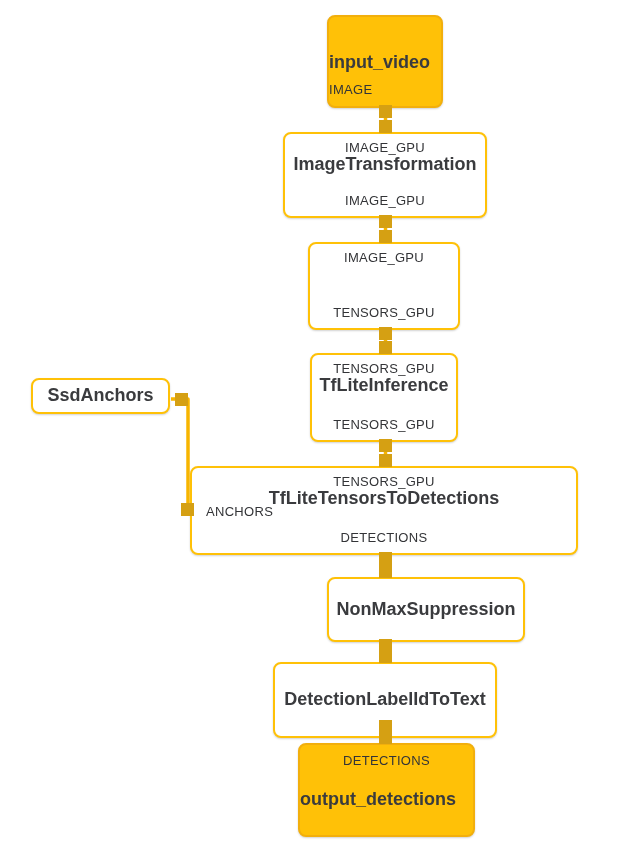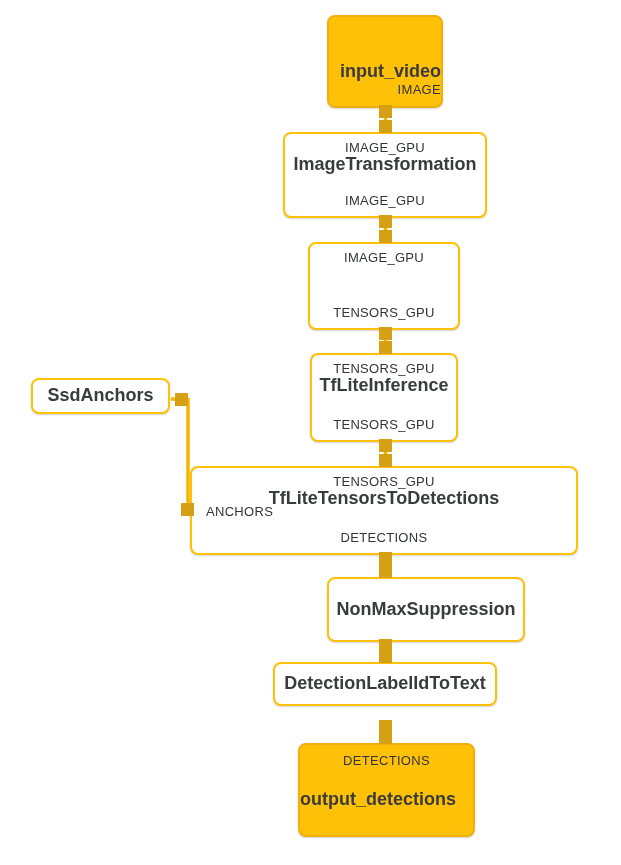--- a/index.html
+++ b/index.html
@@ -58,23 +58,24 @@
     align-items: flex-start;
     justify-content: center;
   }
   
   .node.solo {
     align-items: center;
     justify-content: center;
   }
   
   .node.src {
-    align-items: flex-end;
+    align-items: flex-start;
     justify-content: flex-end;
     padding-bottom: 10px;
+    gap: 9px;
   }
   
   .node.sink {
     padding-top: 9px;
   }
   .node.sink .mid {
     flex: 1;
     display: flex;
     align-items: center;
     justify-content: flex-start;
@@ -135,21 +136,21 @@
         <div class="node-title">TfLiteTensorsToDetections</div>
       </div>
     <div class="port-label">DETECTIONS</div>
     <div class="port-label anchor-side-label">ANCHORS</div>
   </div>
 
   <div class="node solo" style="left:287px; top:577px; width:198px; height:65px;margin-left:40px;">
     <div class="node-title">NonMaxSuppression</div>
   </div>
 
-  <div class="node solo" style="left:273px; top:662px; width:224px; height:44px;">
+  <div class="node solo" style="left:273px; top:662px; width:224px; height:76px;">
     <div class="node-title">DetectionLabelIdToText</div>
   </div>
 
   <div class="node stream sink" style="left:298px; top:743px; width:177px; height:94px;">
     <div class="port-label">DETECTIONS</div>
     <div class="mid">
         <div class="node-title">output_detections</div>
       </div>
   </div>
 

